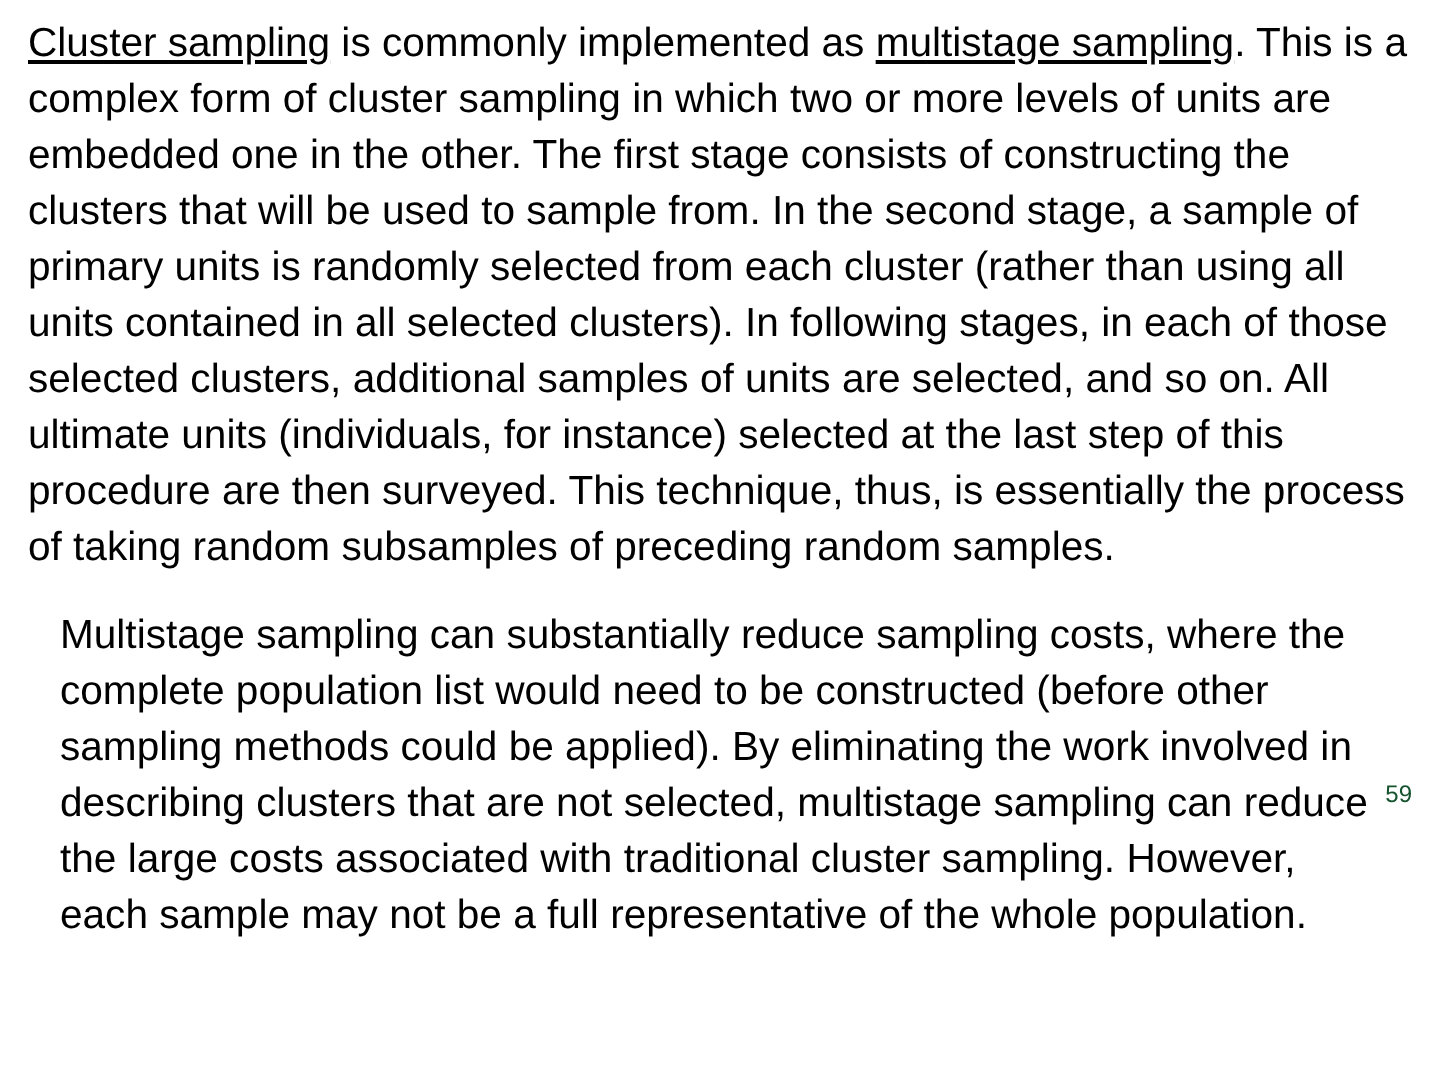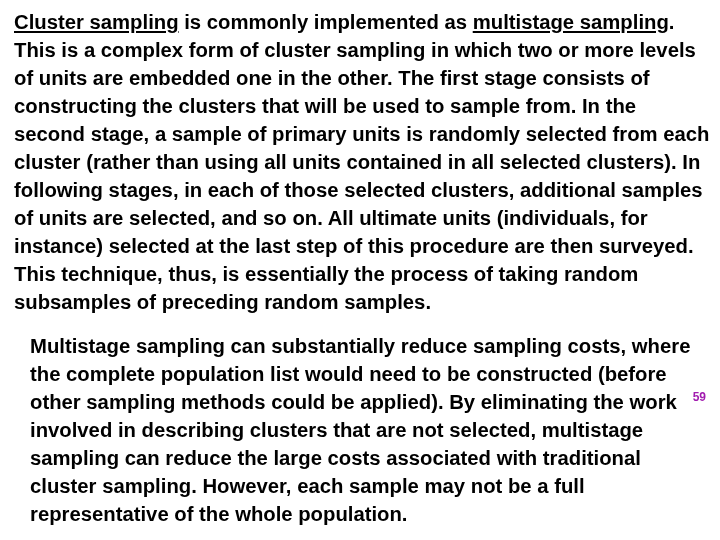--- a/index.html
+++ b/index.html
@@ -13,37 +13,36 @@
   }
   .slide {
     box-sizing: border-box;
     width: 720px;
     height: 416px;
     padding: 8px 10px 8px 14px;
     position: relative;
     color: #000;
     font-size: 20.3px;
     line-height: 1.38;
-    font-weight: bold;
   }
   .p1 {
     margin: 0;
   }
   .p2 {
     margin: 16px;
   }
   .u {
     text-decoration: underline;
   }
   .pagenum {
     position: absolute;
     bottom: 10px;
     right: 14px;
     font-size: 12px;
-    color: #a21caf;
+    color: #14532d;
   }
 </style>
 </head>
 <body>
 
 <div class="slide">
   <p class="p1">
     <span class="u">Cluster sampling</span><span> is commonly implemented as </span><span class="u">multistage sampling</span><span>.  This is a complex form of cluster sampling in which two or more levels of units are embedded one in the other. The first stage consists of constructing the clusters that will be used to sample from. In the second stage, a sample of primary units is randomly selected from each cluster (rather than using all units contained in all selected clusters). In following stages, in each of those selected clusters, additional samples of units are selected, and so on. All ultimate units (individuals, for instance) selected at the last step of this procedure are then surveyed. This technique, thus, is essentially the process of taking random subsamples of preceding random samples.</span>
   </p>
   <p class="p2">Multistage sampling can substantially reduce sampling costs, where the complete population list would need to be constructed (before other sampling methods could be applied). By eliminating the work involved in describing clusters that are not selected, multistage sampling can reduce the large costs associated with traditional cluster sampling. However, each sample may not be a full representative of the whole population.</p>

